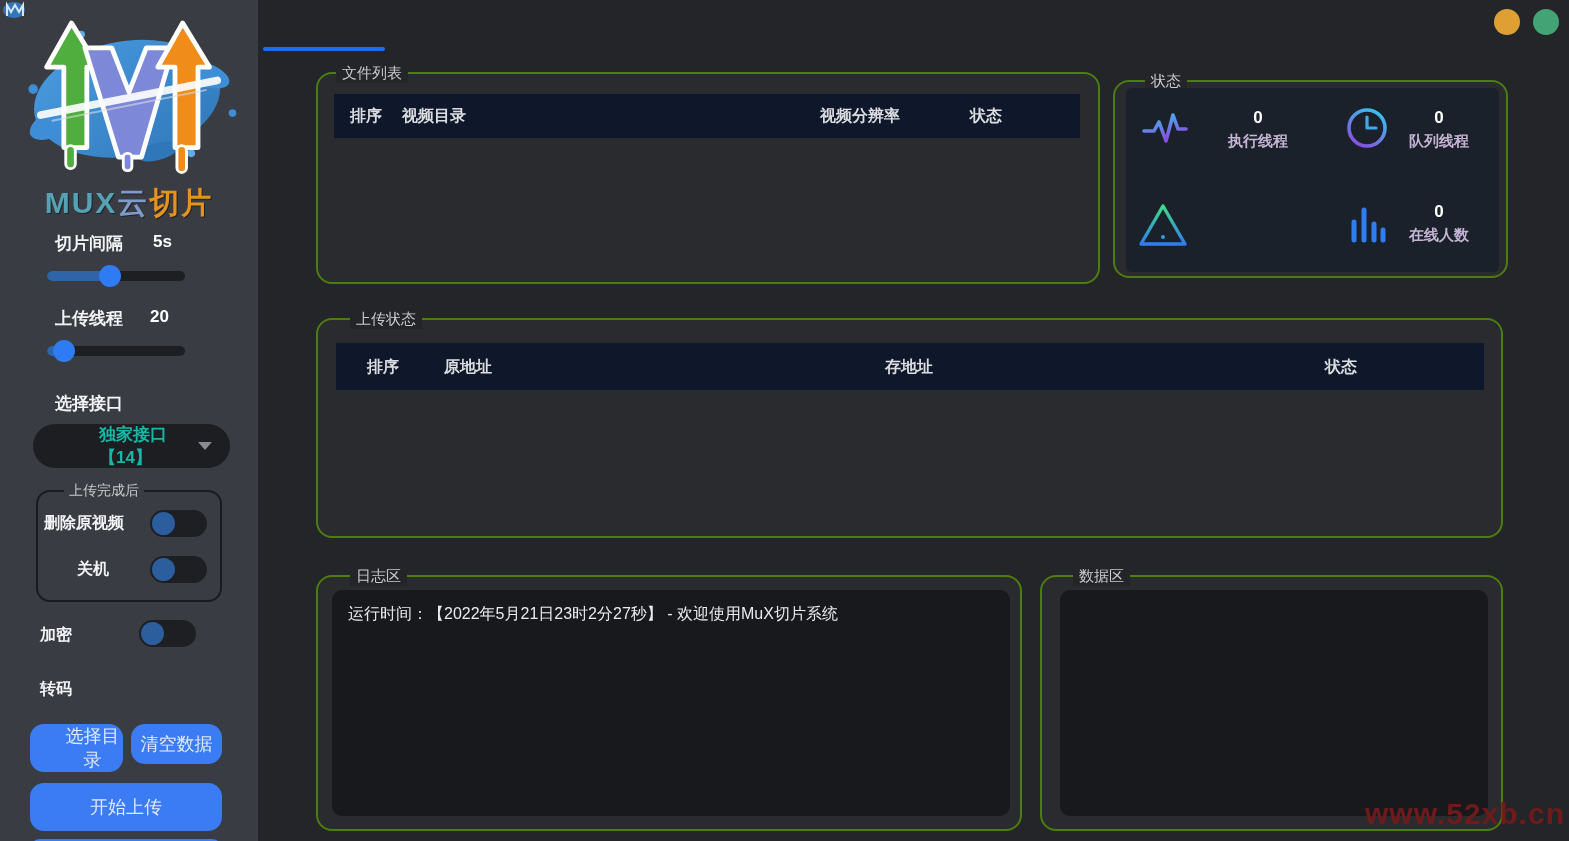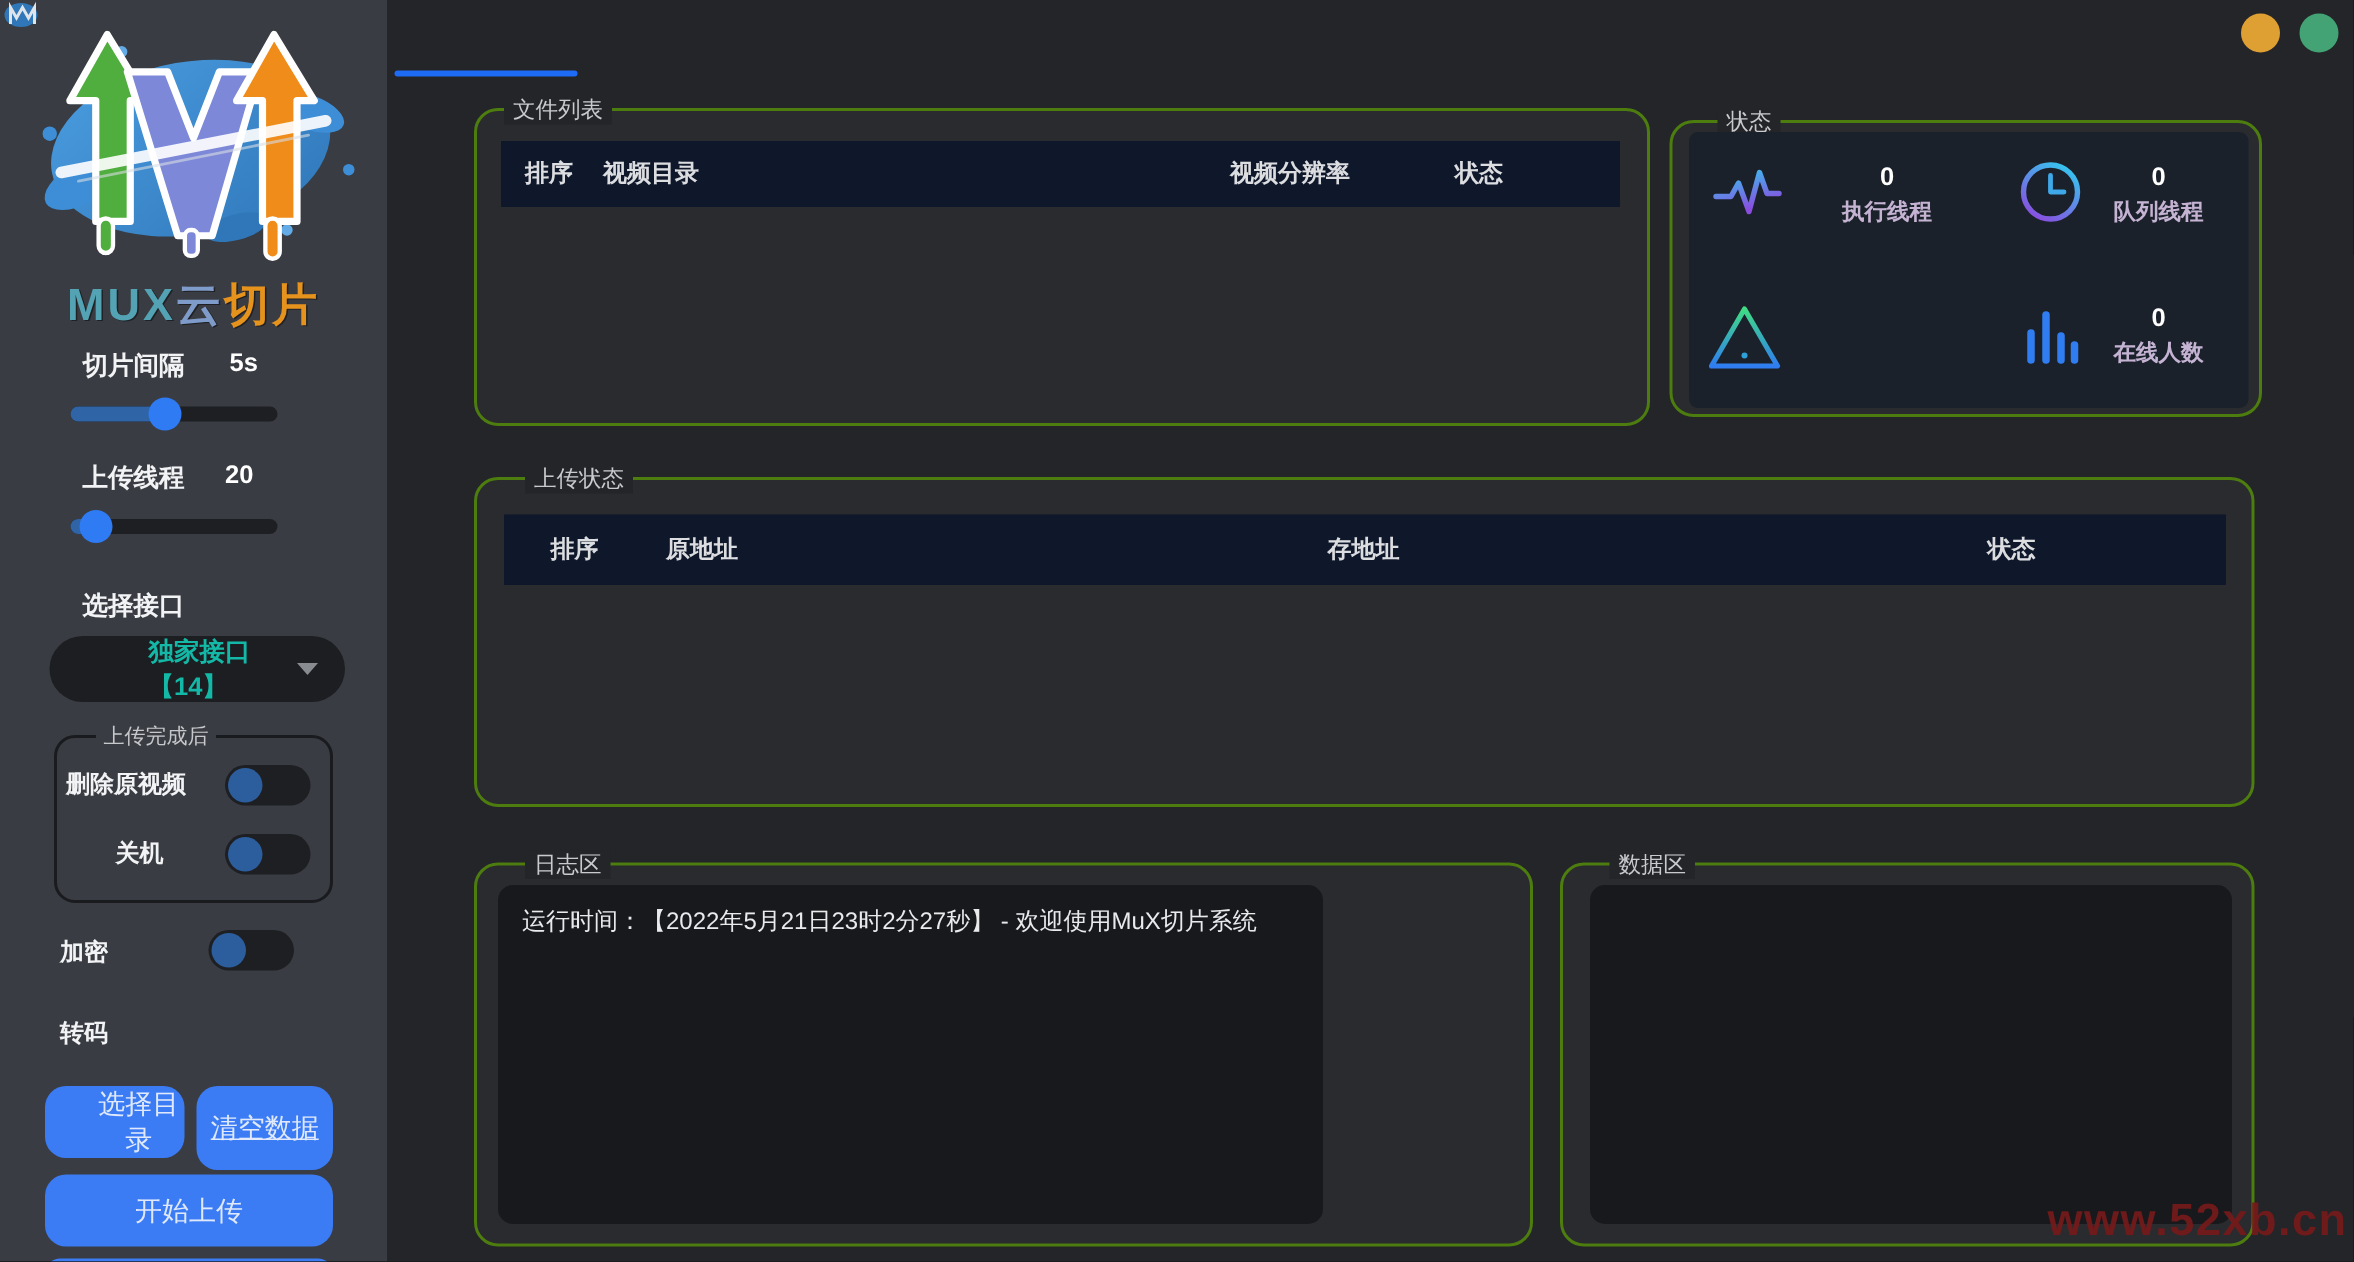--- a/index.html
+++ b/index.html
@@ -139,21 +139,21 @@
     </div>
 
     <span class="abs side-label" style="left:40px; top:625px; font-size:16px;">加密</span>
     <div class="toggle" style="left:139px; top:620px;">
       <div class="knob"></div>
     </div>
 
     <span class="abs side-label" style="left:40px; top:679px; font-size:16px;">转码</span>
 
     <button class="blue-btn" style="left:30px; top:724px; width:93px; height:48px;padding-left:32px;">选择目录</button>
-    <button class="blue-btn" style="left:131px; top:724px; width:91px; height:56px;text-decoration:underline;">清空数据</button>
+    <button class="blue-btn" style="left:131px; top:724px; width:91px; height:40px;">清空数据</button>
     <button class="blue-btn" style="left:30px; top:783px; width:192px; height:48px;">开始上传</button>
     <div class="abs" style="left:30px; top:839px; width:192px; height:10px; background:#3b7cf5; border-radius:14px 14px 0 0;"></div>
   </div>
 
   <svg class="abs" style="left:2px; top:0;" width="26" height="20" viewBox="0 0 26 20">
     <ellipse cx="12" cy="10" rx="11" ry="8" fill="#2f77b9"></ellipse>
     <path d="M5 16 L5 5 L9 12 L13 5 L17 12 L21 5 L21 16" stroke="#dfe4ea" stroke-width="2" fill="none"></path>
   </svg>
 
   <div class="win-circle" style="left: 1494px; background: rgb(223, 160, 51);"></div>
@@ -239,21 +239,21 @@
     <div class="table-header" style="left:18px; top:23px; width:1148px; height:47px;">
       <span class="th" style="left:31px;">排序</span>
       <span class="th" style="left:108px;">原地址</span>
       <span class="th" style="left:549px;">存地址</span>
       <span class="th" style="left:989px;">状态</span>
     </div>
   </div>
 
   <div class="groupbox" style="left:316px; top:575px; width:706px; height:256px;">
     <span class="group-legend" style="left:32px;">日志区</span>
-    <div class="dark-box" style="left:14px; top:13px; width:550px; height:226px;">
+    <div class="dark-box" style="left:14px; top:13px; width:678px; height:226px;">
       <span id="log-line">运行时间：【2022年5月21日23时2分27秒】 - 欢迎使用MuX切片系统</span>
     </div>
   </div>
 
   <div class="groupbox" style="left:1040px; top:575px; width:463px; height:256px;">
     <span class="group-legend" style="left:31px;">数据区</span>
     <div class="dark-box" style="left:18px; top:13px; width:428px; height:226px;"></div>
   </div>
 
   <div id="watermark" class="abs">www.52xb.cn</div>

